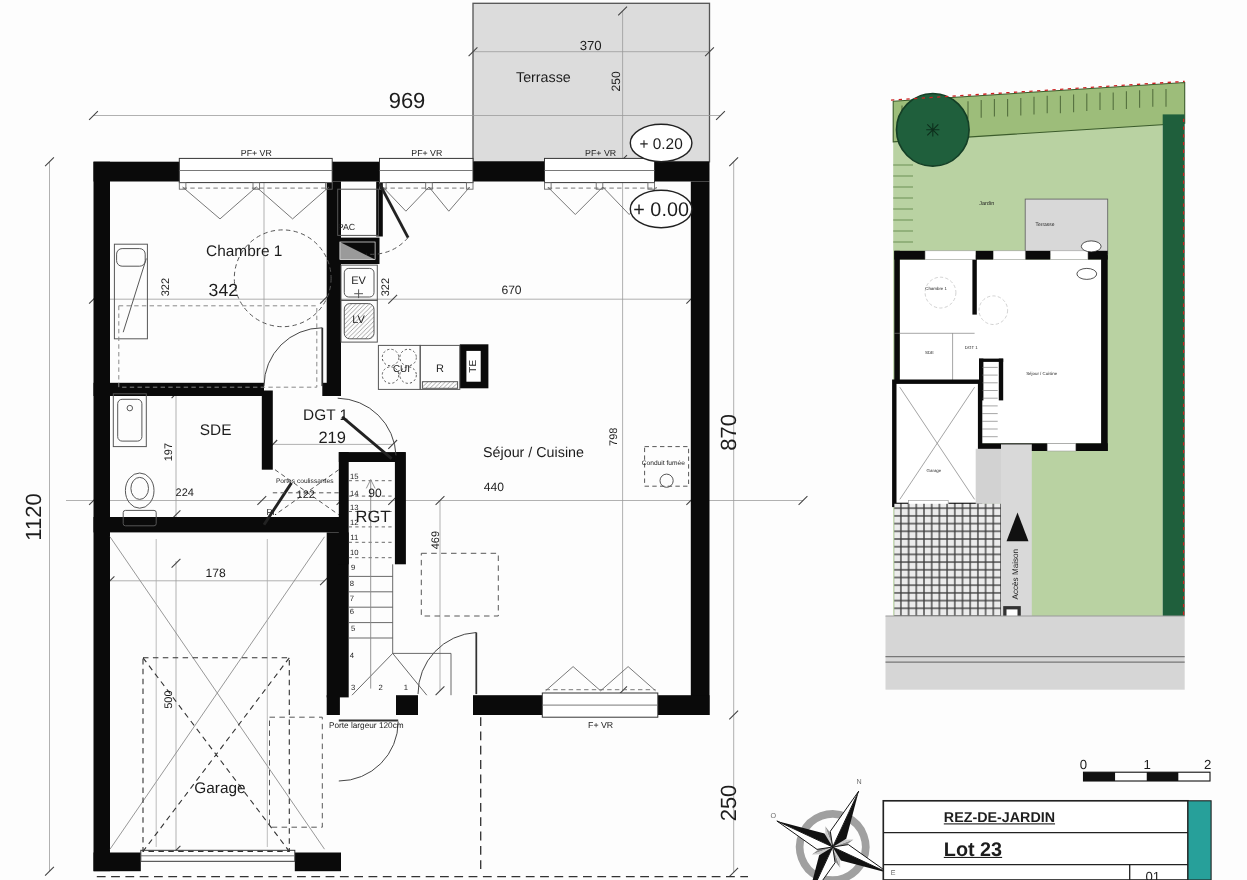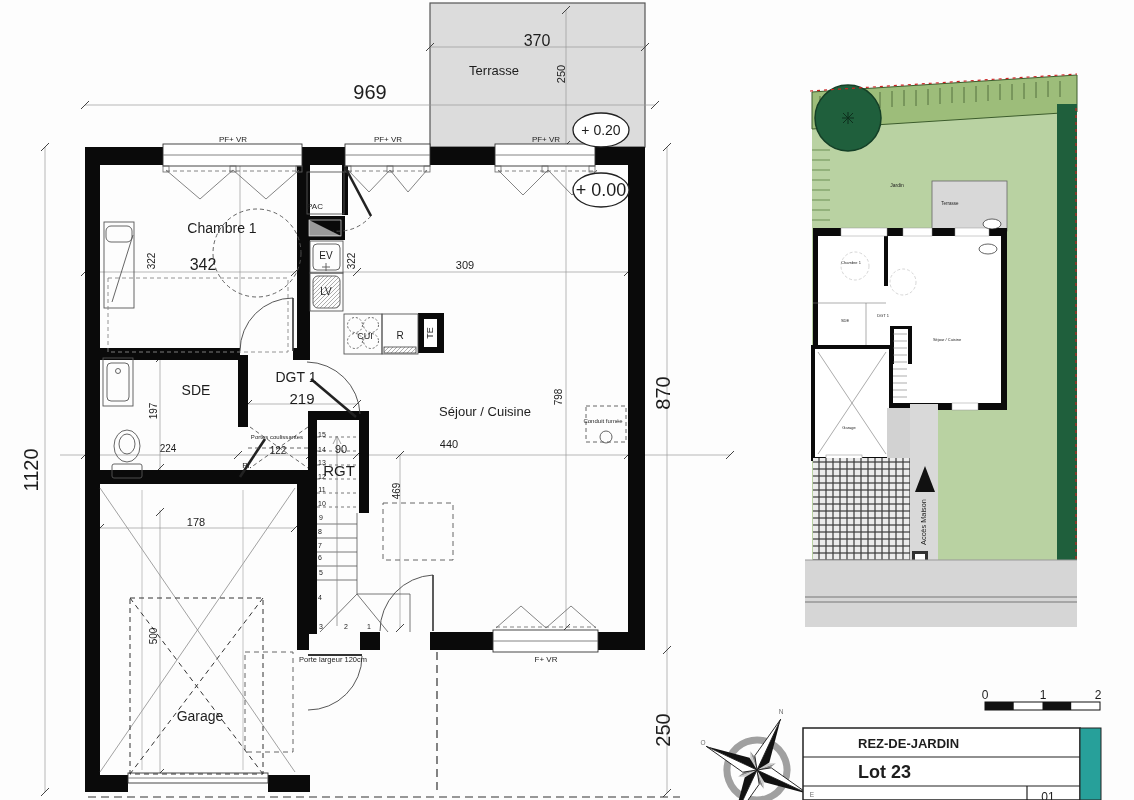--- a/index.html
+++ b/index.html
@@ -5,21 +5,21 @@
   html,body{margin:0;padding:0;background:#fff;}
   .stage{position:relative;width:1134px;height:800px;background:#fdfdfd;overflow:hidden;
          font-family:"Liberation Sans",sans-serif;}
   svg{position:absolute;left:0;top:0;}
   .lbl{position:absolute;transform:translate(-50%,-50%);font-family:"Liberation Sans",sans-serif;
        color:#1d1d1d;white-space:nowrap;line-height:1;}
   .rot{transform:translate(-50%,-50%) rotate(-90deg);}
   .t50{transform:translate(-50%,-50%) scale(.5);}
   .t67{transform:translate(-50%,-50%) scale(.67);}
   .rott67{transform:translate(-50%,-50%) rotate(-90deg) scale(.67);}
-  .leftal{transform:translateY(-50%);}
+  .leftal{transform:translateY(-50%);text-decoration:underline;}
   .bold{font-weight:bold;}
   .gray{color:#6e6e6e;}
 </style>
 </head>
 <body>
 
 <div class="stage">
 
 <svg width="1134" height="800" viewBox="0 0 1134 800">
   <defs>
@@ -280,35 +280,35 @@
     <rect x="1042.5" y="702" width="28.7" height="8" fill="#111"></rect>
   </g>
 </svg>
 
 <span class="lbl" style="left:370px;top:92px;font-size:20px">969</span>
 <span class="lbl rot" style="left:31px;top:470px;font-size:20px">1120</span>
 <span class="lbl rot" style="left:663px;top:393px;font-size:20px">870</span>
 <span class="lbl rot" style="left:663px;top:730px;font-size:20px">250</span>
 
 <span class="lbl" style="left:494px;top:70px;font-size:13px">Terrasse</span>
-<span class="lbl" style="left:537px;top:41px;font-size:16px">370</span>
+<span class="lbl" style="left:537px;top:41px;font-size:12px">370</span>
 <span class="lbl rot" style="left:561px;top:74px;font-size:11px">250</span>
 <span class="lbl" style="left:601px;top:130px;font-size:14px">+ 0.20</span>
 <span class="lbl" style="left:601px;top:190px;font-size:18px">+ 0.00</span>
 
 <span class="lbl" style="left:233px;top:140px;font-size:8px">PF+ VR</span>
 <span class="lbl" style="left:388px;top:140px;font-size:8px">PF+ VR</span>
 <span class="lbl" style="left:546px;top:140px;font-size:8px">PF+ VR</span>
 <span class="lbl" style="left:546px;top:660px;font-size:8px">F+ VR</span>
 
 <span class="lbl" style="left:222px;top:228px;font-size:14px">Chambre 1</span>
 <span class="lbl rot" style="left:152px;top:261px;font-size:10px">322</span>
 <span class="lbl" style="left:203px;top:265px;font-size:16px">342</span>
 <span class="lbl rot" style="left:352px;top:261px;font-size:10px">322</span>
-<span class="lbl" style="left:465px;top:265px;font-size:11px">309</span>
+<span class="lbl" style="left:465px;top:265px;font-size:11px">670</span>
 
 <span class="lbl" style="left:315px;top:207px;font-size:8px">PAC</span>
 <span class="lbl" style="left:326px;top:256px;font-size:10px">EV</span>
 <span class="lbl" style="left:326px;top:292px;font-size:10px">LV</span>
 <span class="lbl" style="left:365px;top:336px;font-size:9px">CUI</span>
 <span class="lbl" style="left:400px;top:336px;font-size:10px">R</span>
 <span class="lbl rot" style="left:430px;top:333px;font-size:9px">TE</span>
 
 <span class="lbl" style="left:196px;top:390px;font-size:14px">SDE</span>
 <span class="lbl rot" style="left:154px;top:411px;font-size:10px">197</span>

